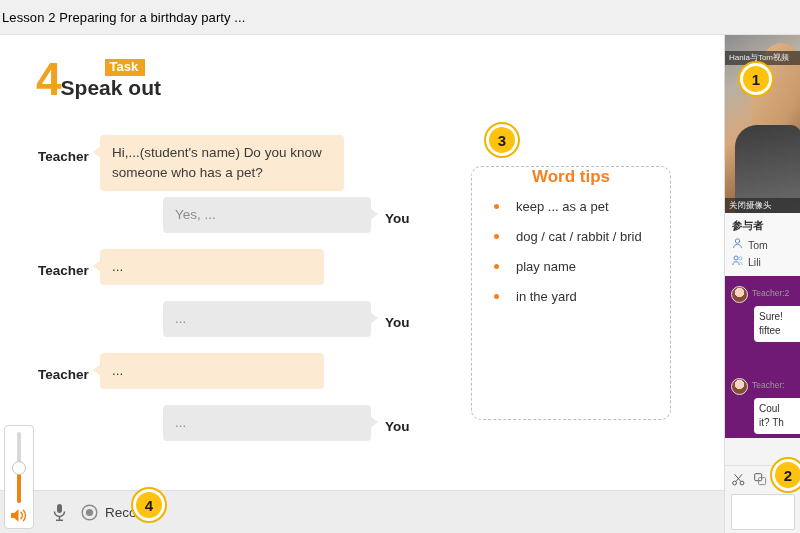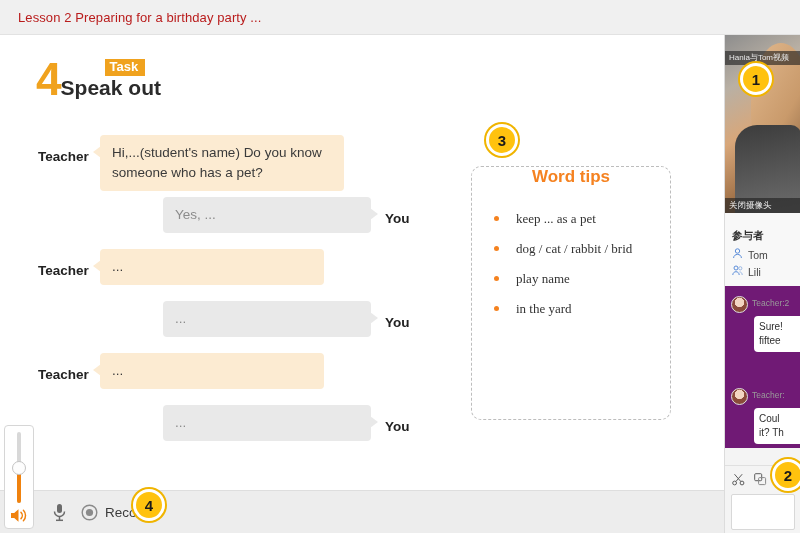--- a/index.html
+++ b/index.html
@@ -11,21 +11,21 @@
   }
   #app { position: relative; width: 800px; height: 533px; background: #fff; }
 
   
   .topbar {
     position: absolute; left: 0; top: 0; width: 800px; height: 35px;
     background: #f0f0f0; border-bottom: 1px solid #e2e2e2;
     display: flex; align-items: center;
   }
   .topbar-title {
-    padding-left: 18px; font-size: 13px; color: #b91c1c; letter-spacing: .1px;
+    padding-left: 2px; font-size: 13px; color: #000000; letter-spacing: .1px;
   }
 
   
   .slide {
     position: absolute; left: 0; top: 35px; width: 724px; height: 455px;
     background: #ffffff; overflow: hidden;
   }
 
   
   .task-header { position: absolute; left: 36px; top: 22px; display: flex; align-items: flex-end; }
@@ -69,21 +69,21 @@
   }
 
   
   .tips {
     position: absolute; left: 471px; top: 131px; width: 200px; height: 254px;
     border: 1px dashed #bdbdbd; border-radius: 10px; background: #fff;
   }
   .tips-title {
     text-align: center; font-size: 17px; font-weight: bold; color: #F58220;
   }
-  .tips-list { list-style: none; margin-top: 24px; padding-left: 22px; font-family: Liberation Serif, serif; }
+  .tips-list { list-style: none; margin-top: 12px; padding-left: 22px; }
   .tips-list li {
     position: relative; font-size: 13px; color: #333; line-height: 16px;
     margin-bottom: 14px; padding-left: 22px;
   }
   .tips-list li::before {
     content: ""; position: absolute; left: 0; top: 5px;
     width: 5px; height: 5px; border-radius: 50%; background: #F58220;
   }
 
   
@@ -151,21 +151,21 @@
   .video-title {
     position: absolute; left: 0; top: 16px; width: 100%; height: 14px;
     background: rgba(30,30,30,.62); color: #e8e8e8; font-size: 8px;
     line-height: 14px; padding-left: 4px; white-space: nowrap; overflow: hidden; z-index: 5;
   }
   .video-footer {
     position: absolute; left: 0; bottom: 0; width: 100%; height: 15px;
     background: rgba(30,30,30,.62); color: #efefef; font-size: 8.5px;
     line-height: 15px; padding-left: 4px; white-space: nowrap; overflow: hidden; z-index: 5;
   }
-  .participants { padding: 16px 6px 4px 7px; background: #F8F8F8; }
+  .participants { padding: 6px 6px 4px 7px; background: #F8F8F8; }
   .participants-title { font-size: 10.5px; font-weight: bold; color: #2e2e2e; margin-bottom: 5px; }
   .participant { display: flex; align-items: center; font-size: 10.5px; color: #444; margin-bottom: 4px; }
   .participant .pname { margin-left: 5px; }
 
   .chat { background: #701a75; padding-top: 6px; }
   .chat-msg { position: relative; padding: 4px 0 4px 6px; }
   .chat-head { display: flex; align-items: flex-start; }
   .avatar {
     width: 17px; height: 17px; border-radius: 50%; flex: 0 0 17px;
     background: radial-gradient(circle at 50% 35%, #f2d5c2 0 38%, #8a4a3a 39% 100%);

